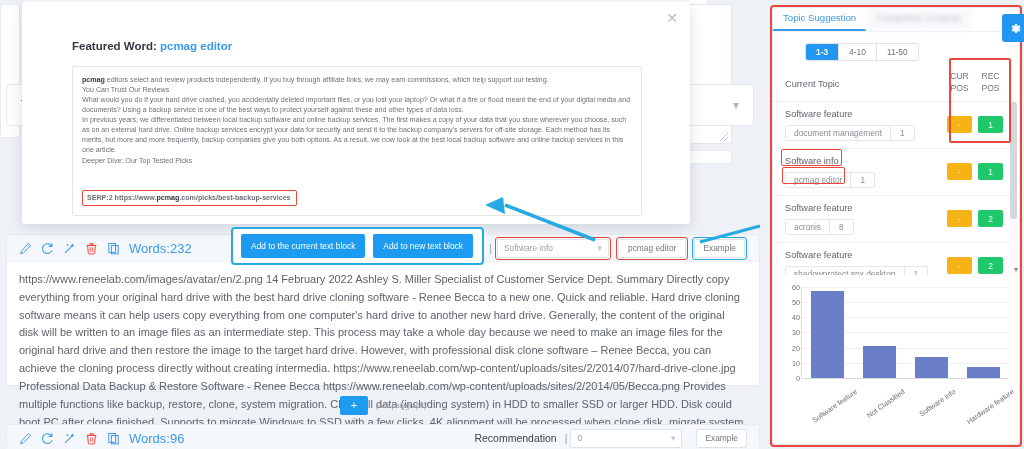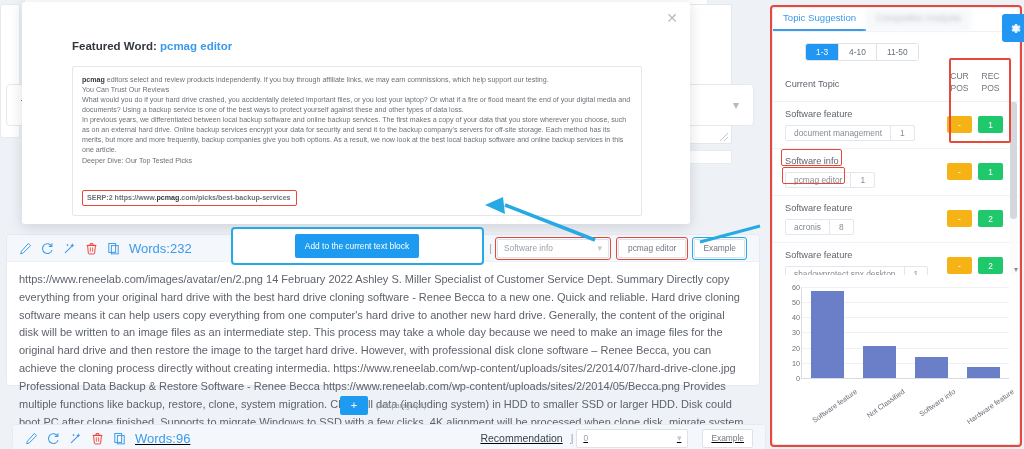--- a/index.html
+++ b/index.html
@@ -94,21 +94,21 @@
 
   
   .arrow-svg { position: absolute; inset: 0; pointer-events: none; z-index: 40; }
 
   
   .block {
     position: absolute; background: #fff; border-radius: 4px;
     border: 1px solid #e7eaef;
   }
   .block-1 { left: 6px; top: 234px; width: 754px; height: 152px; }
-  .block-2 { left: 12px; top: 424px; width: 754px; height: 25px; text-decoration: underline; }
+  .block-2 { left: 6px; top: 424px; width: 754px; height: 25px; }
 
   .block-head {
     display: flex; align-items: center; height: 27px;
     background: #f4f8fd; border-bottom: 1px solid #eef1f6;
     padding: 0 12px 0 12px; border-radius: 4px 4px 0 0;
   }
   .tools { display: flex; align-items: center; gap: 9px; }
   .tool-ico { width: 13px; height: 13px; display: block; cursor: pointer; }
   .words { font-size: 13px; color: #3c9ae8; margin-left: 9px; white-space: nowrap; }
 
@@ -180,21 +180,21 @@
     z-index: 38;
   }
 
   .seg-row { padding: 9px 0 6px 32px; }
   .segs { display: inline-flex; border: 1px solid #dfe3e8; border-radius: 3px; overflow: hidden; }
   .seg {
     font-size: 8.4px; padding: 3px 10px; color: #6a7078; background: #fff; cursor: pointer;
     border-right: 1px solid #dfe3e8;
   }
   .seg:last-child { border-right: none; }
-  .seg.active { background: #2196f3; color: #fff; }
+  .seg.active { background: #2196f3; color: #fff; font-weight: bold; }
 
   .list-head {
     display: flex; align-items: flex-start; padding: 3px 16px 6px 12px;
     border-bottom: 1px solid #eef0f3; position: relative;
   }
   .list-head .ct { font-size: 9.2px; color: #5f656d; margin-top: 9px; }
   .poscols { margin-left: auto; display: flex; gap: 6px; text-align: center; }
   .poscol { font-size: 8.6px; color: #70767e; line-height: 1.45; width: 25px; }
 
   .posbox-outline {
@@ -293,20 +293,21 @@
         <p>You Can Trust Our Reviews</p>
         <p>What would you do if your hard drive crashed, you accidentally deleted important files, or you lost your laptop? Or what if a fire or flood meant the end of your digital media and documents? Using a backup service is one of the best ways to protect yourself against these and other types of data loss.</p>
         <p>In previous years, we differentiated between local backup software and online backup services. The first makes a copy of your data that you store wherever you choose, such as on an external hard drive. Online backup services encrypt your data for security and send it to the backup company's servers for off-site storage. Each method has its merits, but more and more frequently, backup companies give you both options. As a result, we now look at the best local backup software and online backup services in this one article.</p>
         <p>Deeper Dive: Our Top Tested Picks</p>
         <div class="serp-wrap">
           <span class="serp"><span>SERP:2 https://www.</span><b>pcmag</b><span>.com/picks/best-backup-services</span></span>
         </div>
       </div>
       <div class="modal-actions">
         <button class="btn-blue">Add to the current text block</button>
+        <button class="btn-blue">Add to new text block</button>
       </div>
     </div>
   </div>
 
   <svg class="arrow-svg" width="1024" height="449">
     <g>
       <path d="M505,205 L595,240" stroke="#27a9e3" stroke-width="3.5" fill="none"></path>
       <path d="M503,197 L485,205 L505,214 Z" fill="#27a9e3"></path>
     </g>
     <g>

